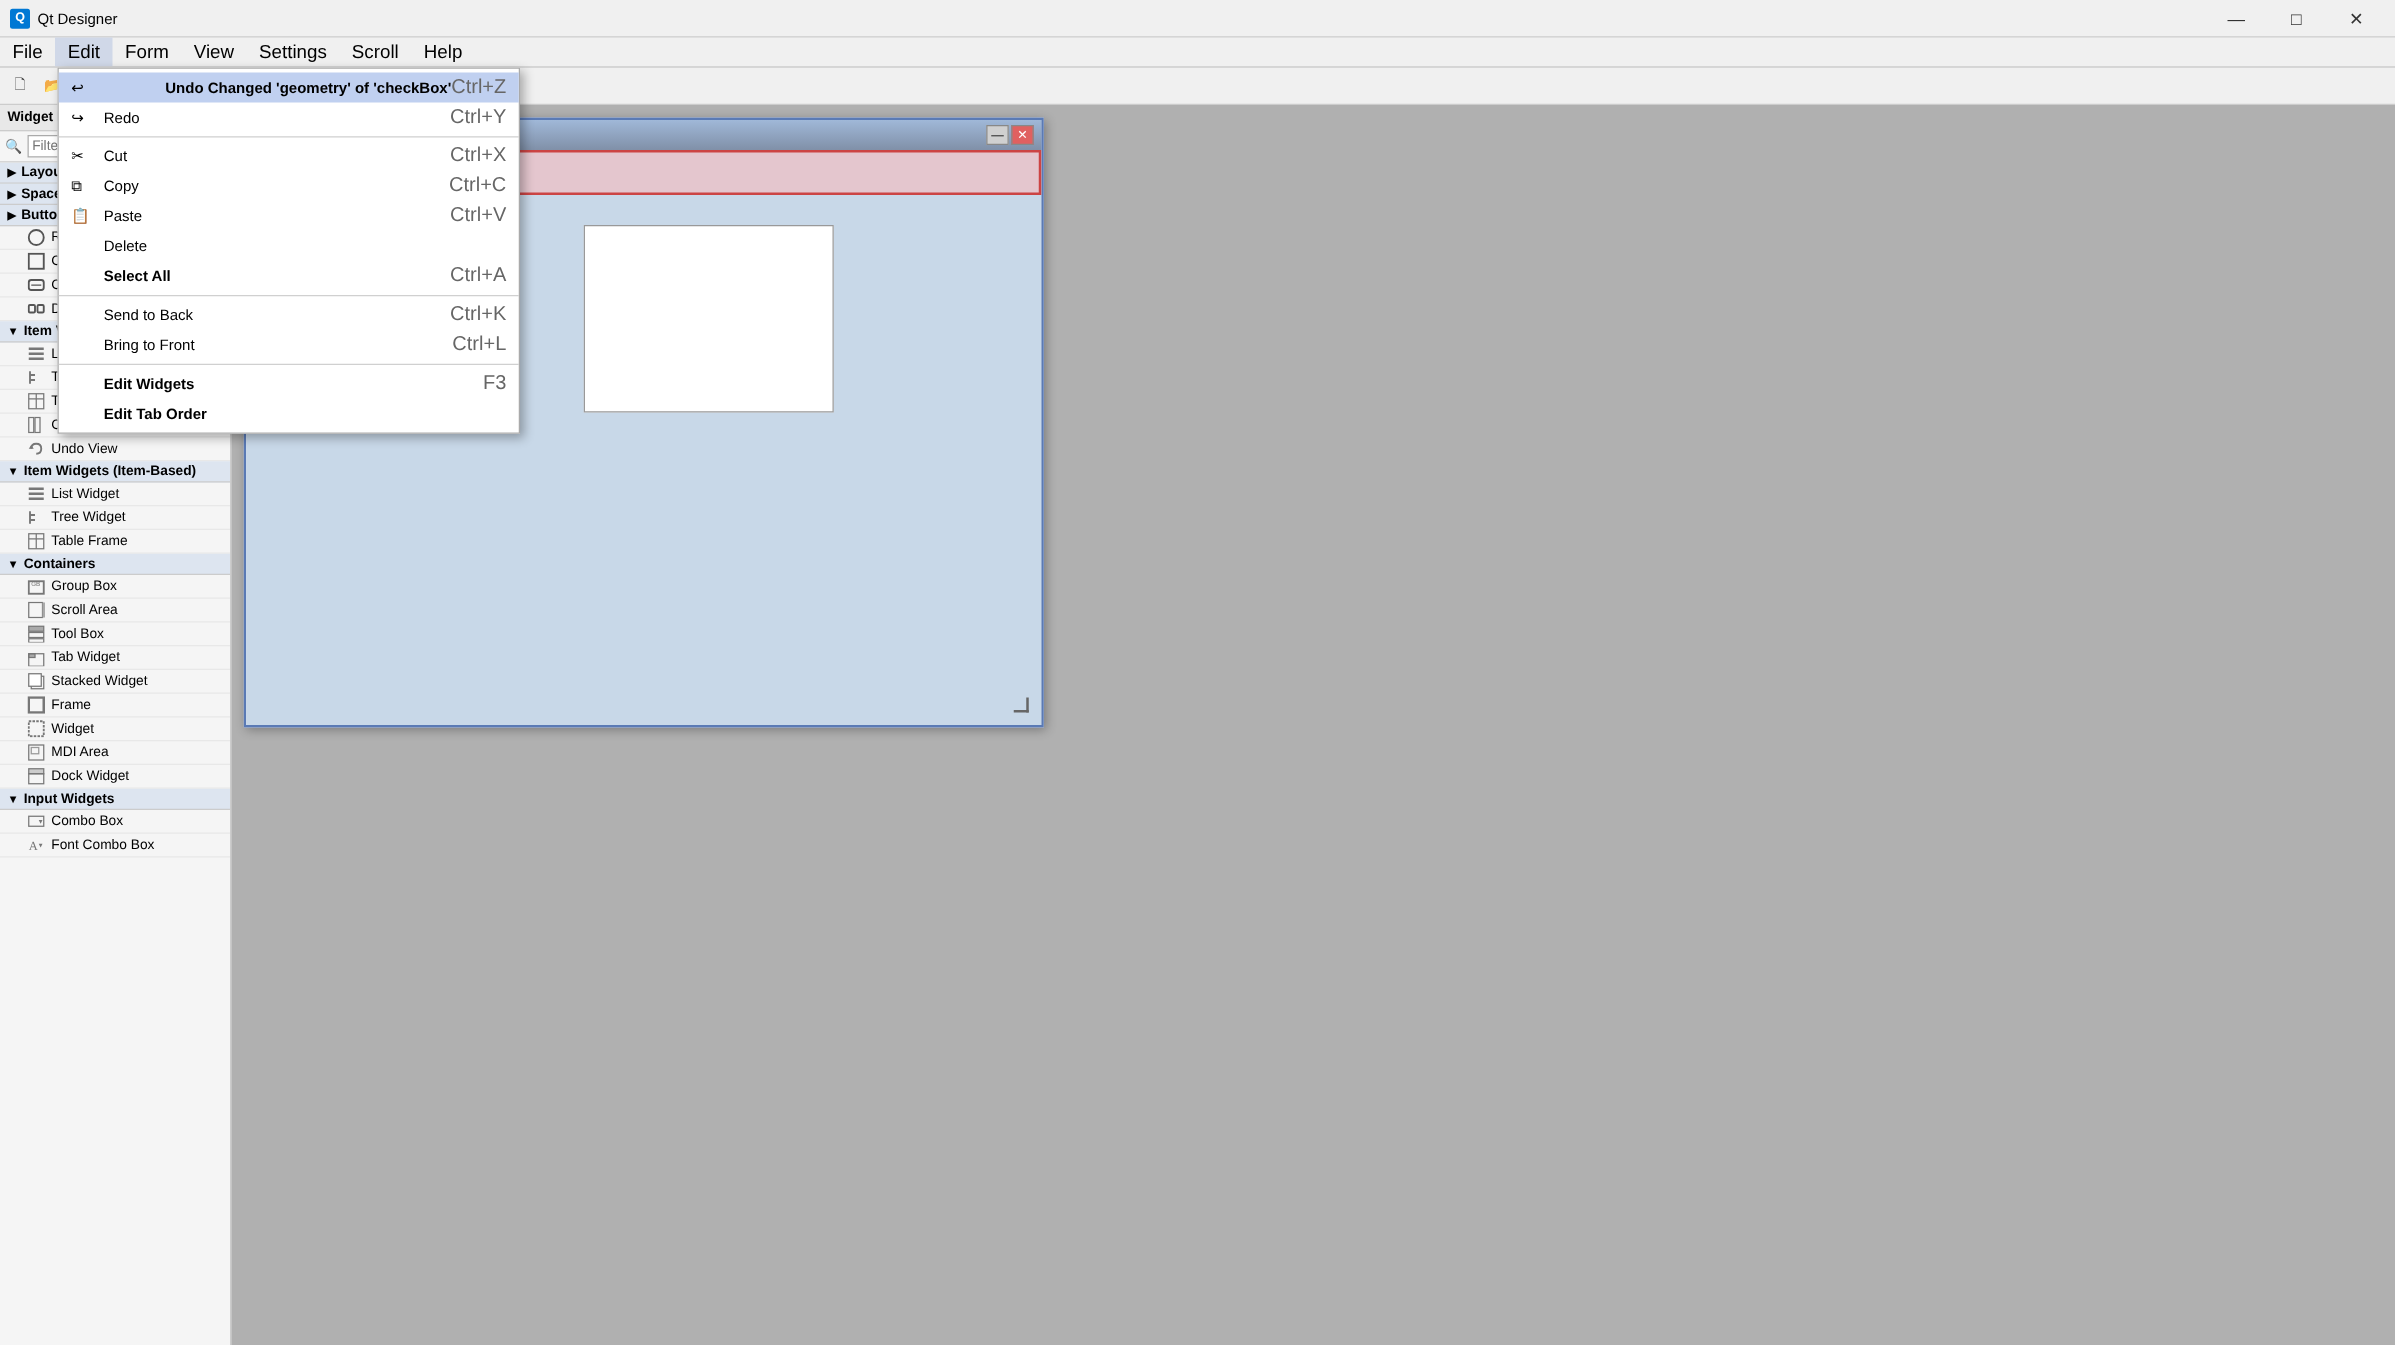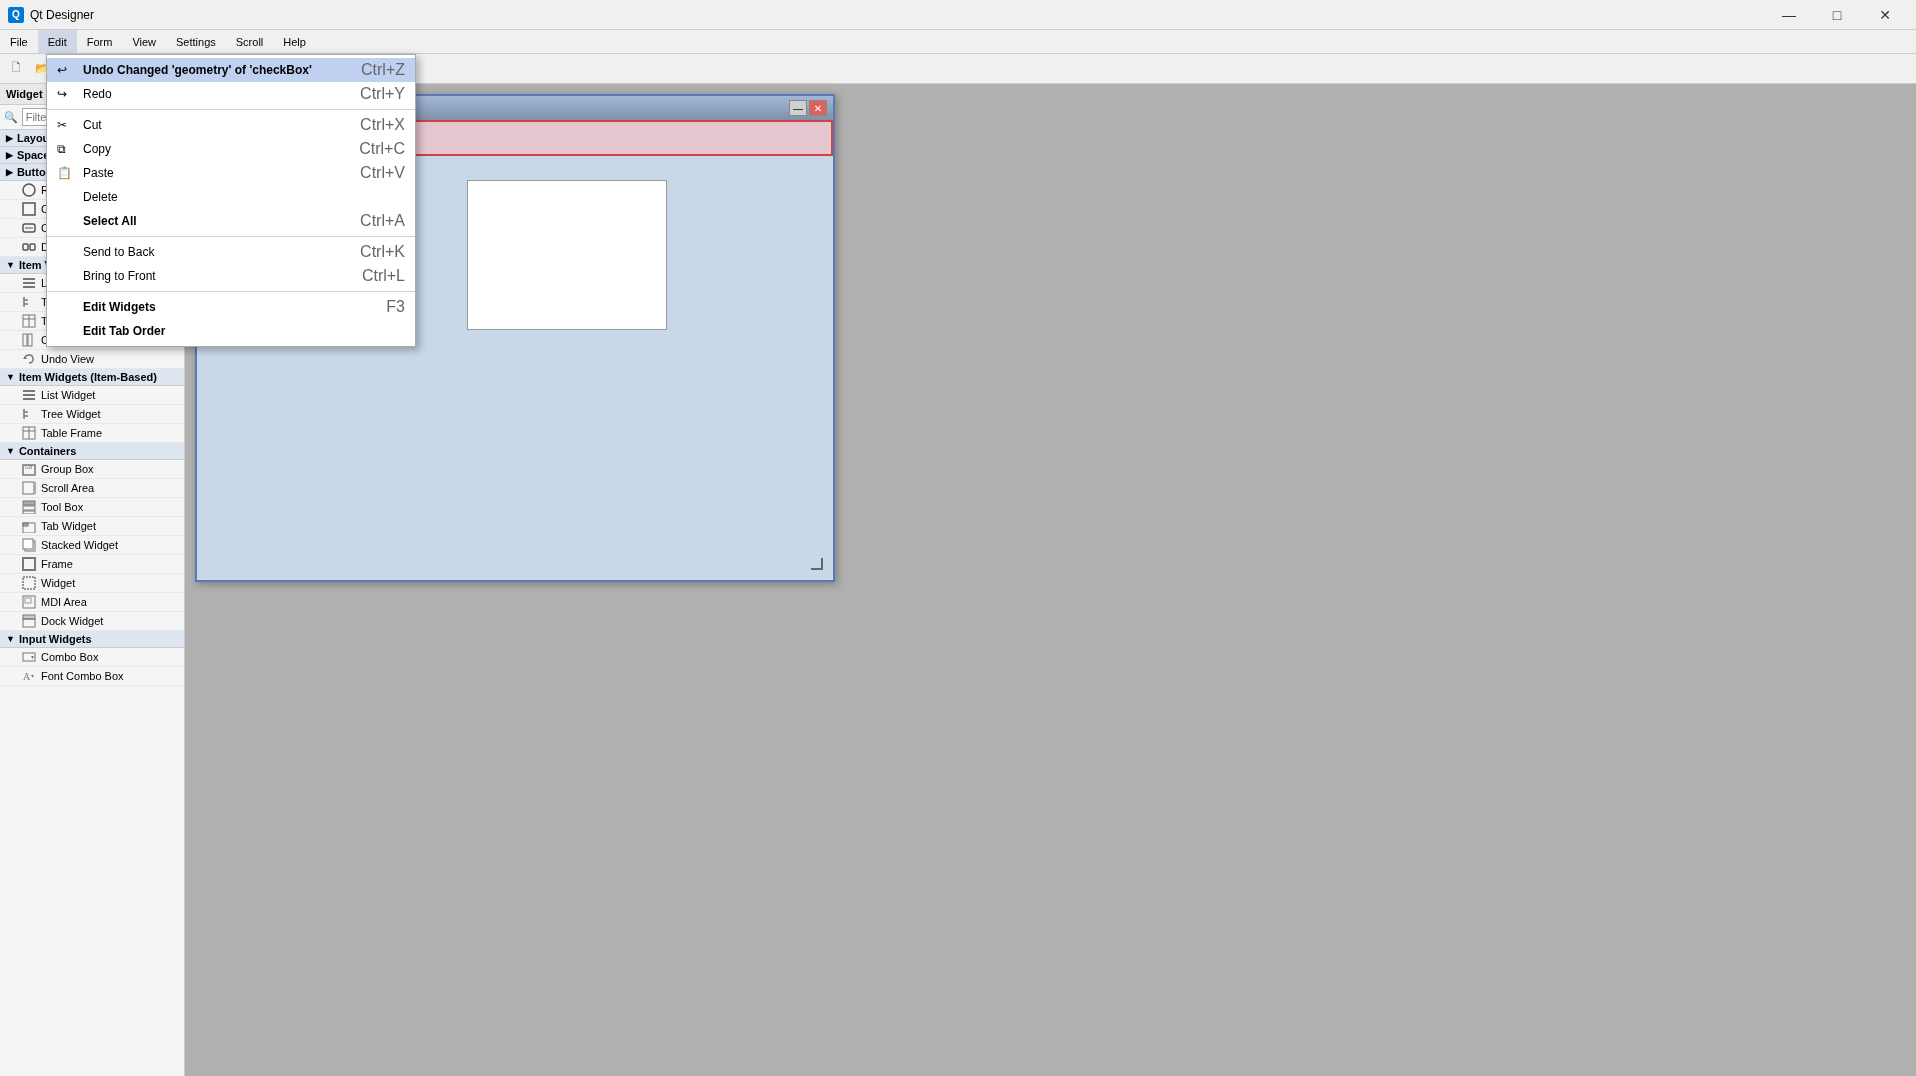--- a/index.html
+++ b/index.html
@@ -65,21 +65,21 @@
       border-bottom: 1px solid #ccc;
       position: relative;
       z-index: 10;
     }
     .menu-item {
       padding: 0 10px;
       height: 100%;
       display: flex;
       align-items: center;
       cursor: pointer;
-      font-size: 11px;
+      font-size: 15px;
     }
     .menu-item:hover, .menu-item.active { background: #d0d8e8; }
 
     
     .toolbar {
       background: #f0f0f0;
       height: 30px;
       display: flex;
       align-items: center;
       padding: 0 4px;
@@ -586,21 +586,21 @@
         <div class="form-resize-handle"></div>
       </div>
     </div>
 
   </div>
 </div>
 
 <div class="dropdown-menu">
   <div class="menu-entry active-item">
     <span class="menu-entry-icon">↩</span>
-    <span class="menu-entry-label" style="font-weight:bold;">Undo Changed 'geometry' of 'checkBox'</span>
+    <span class="menu-entry-label" style="font-weight:bold;text-align:right;">Undo Changed 'geometry' of 'checkBox'</span>
     <span class="menu-entry-shortcut">Ctrl+Z</span>
   </div>
   <div class="menu-entry">
     <span class="menu-entry-icon">↪</span>
     <span class="menu-entry-label">Redo</span>
     <span class="menu-entry-shortcut">Ctrl+Y</span>
   </div>
   <div class="menu-separator"></div>
   <div class="menu-entry">
     <span class="menu-entry-icon">✂</span>

